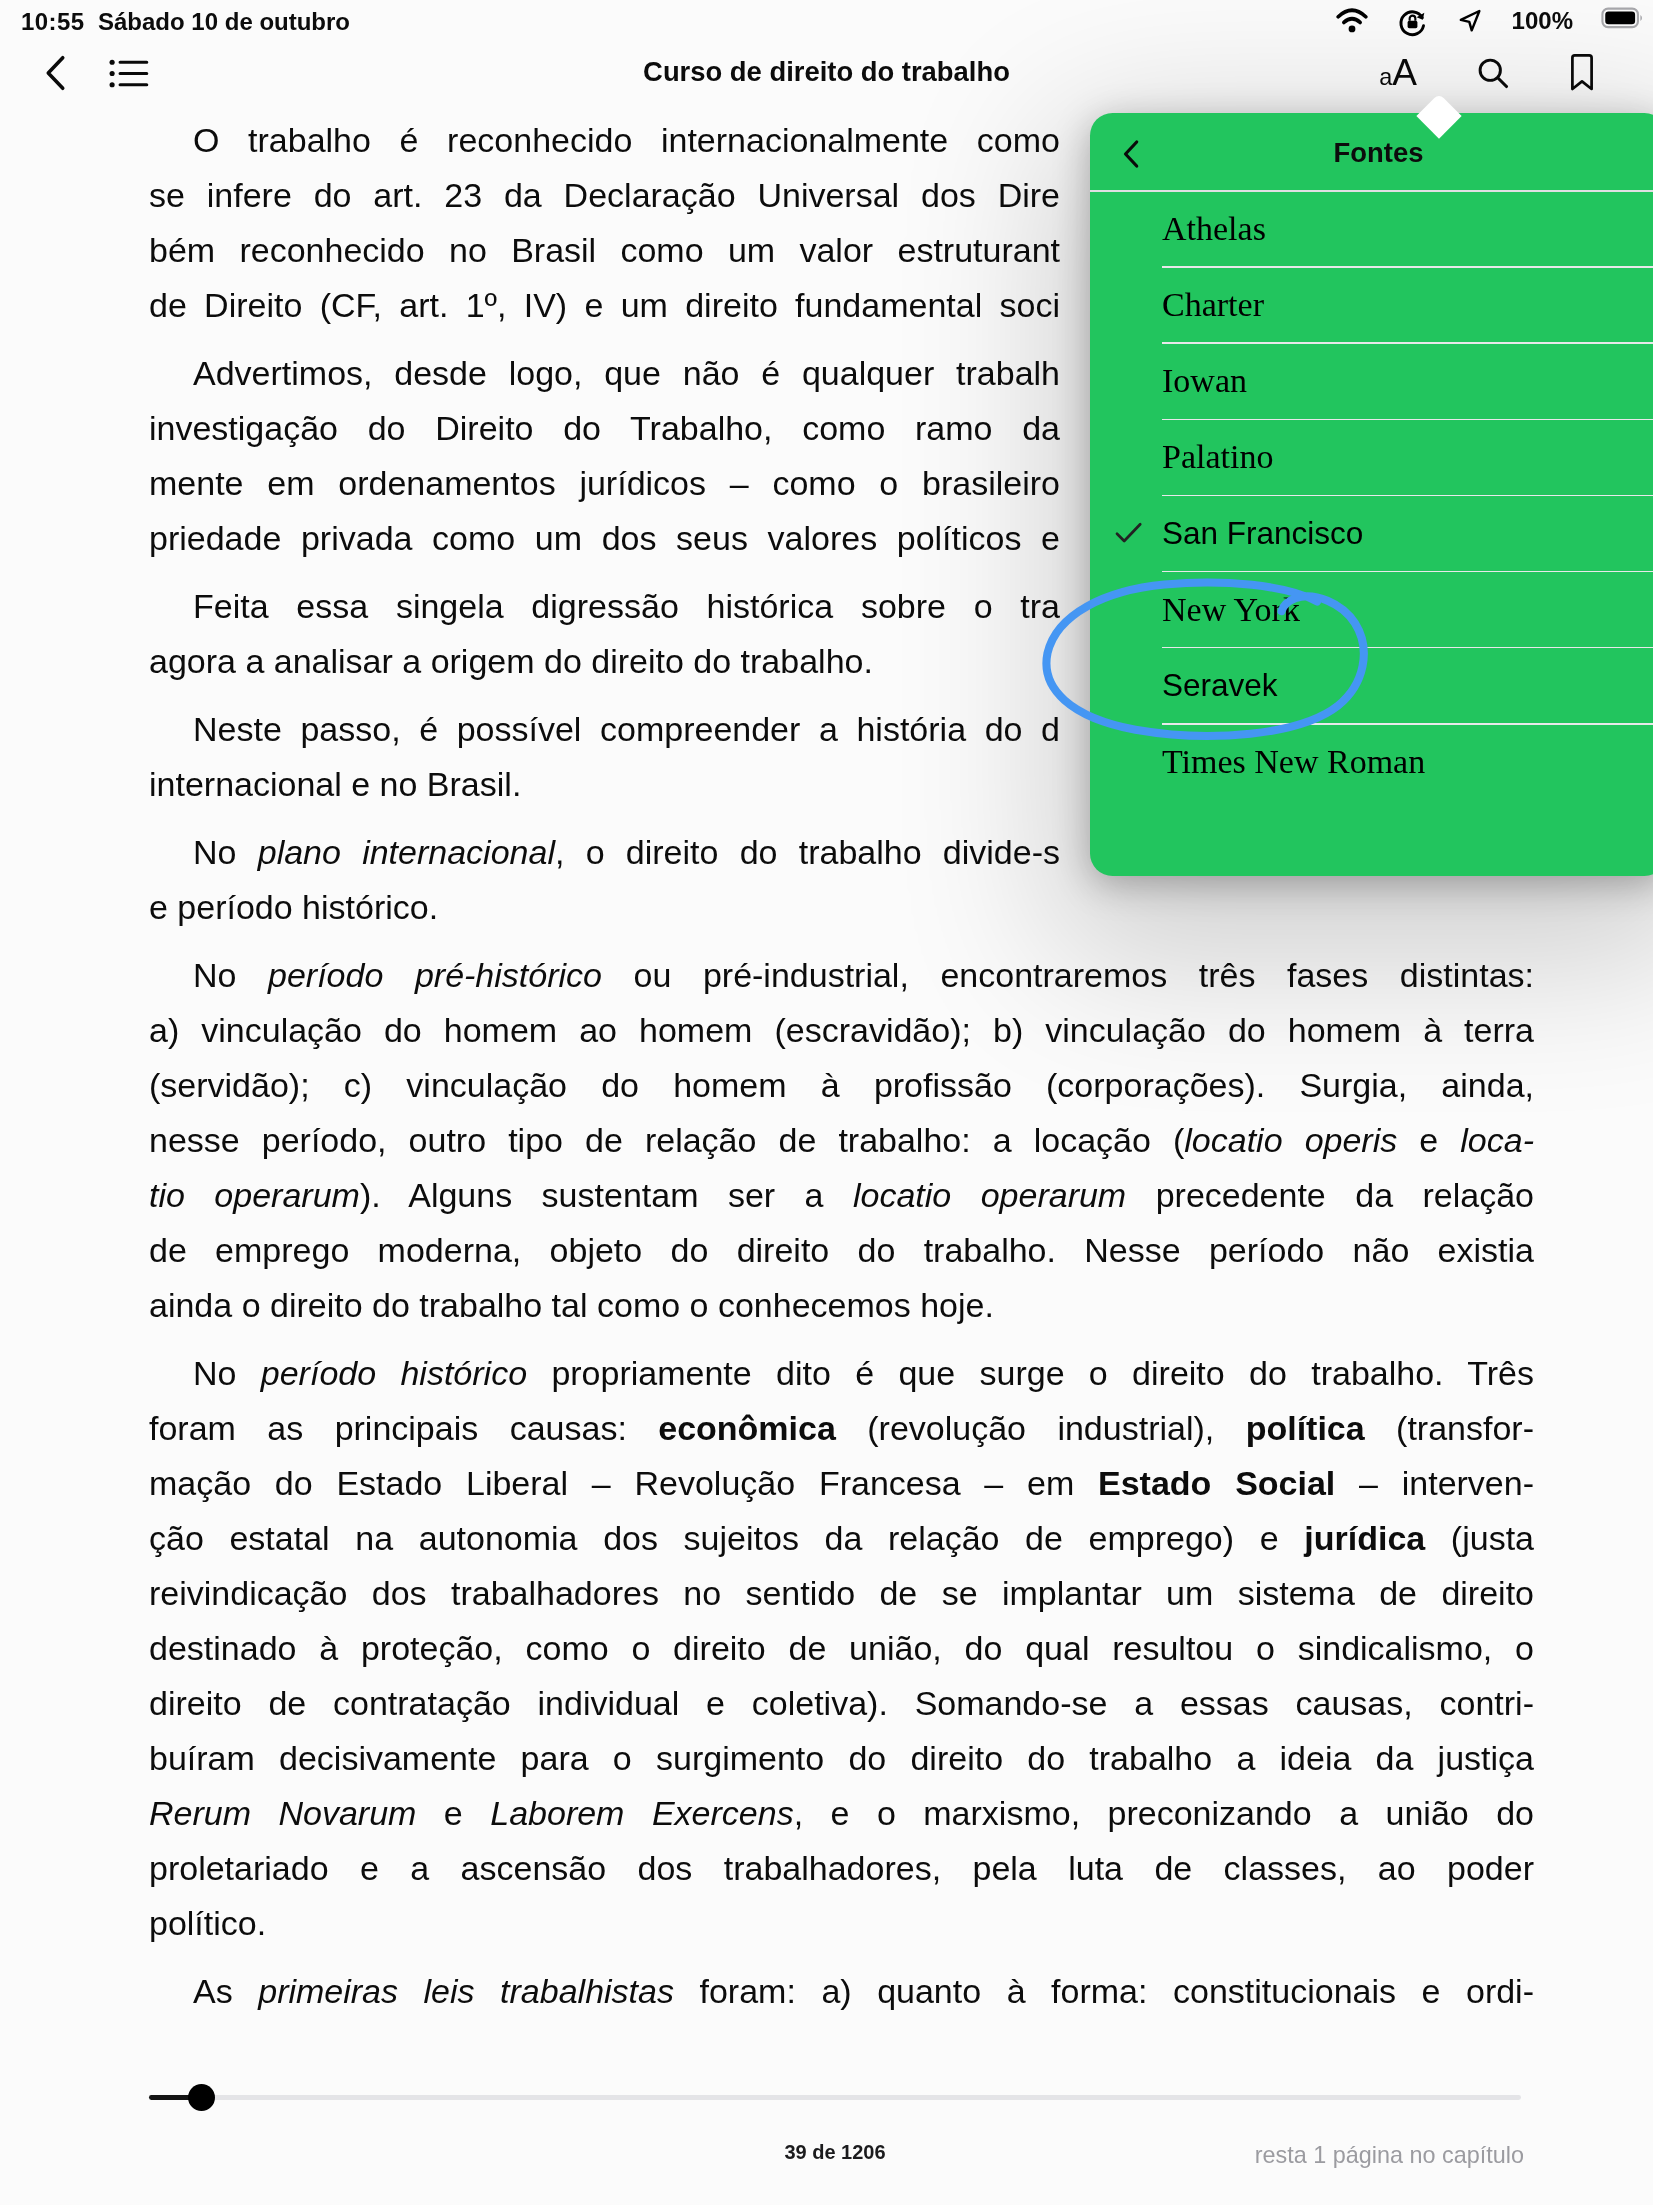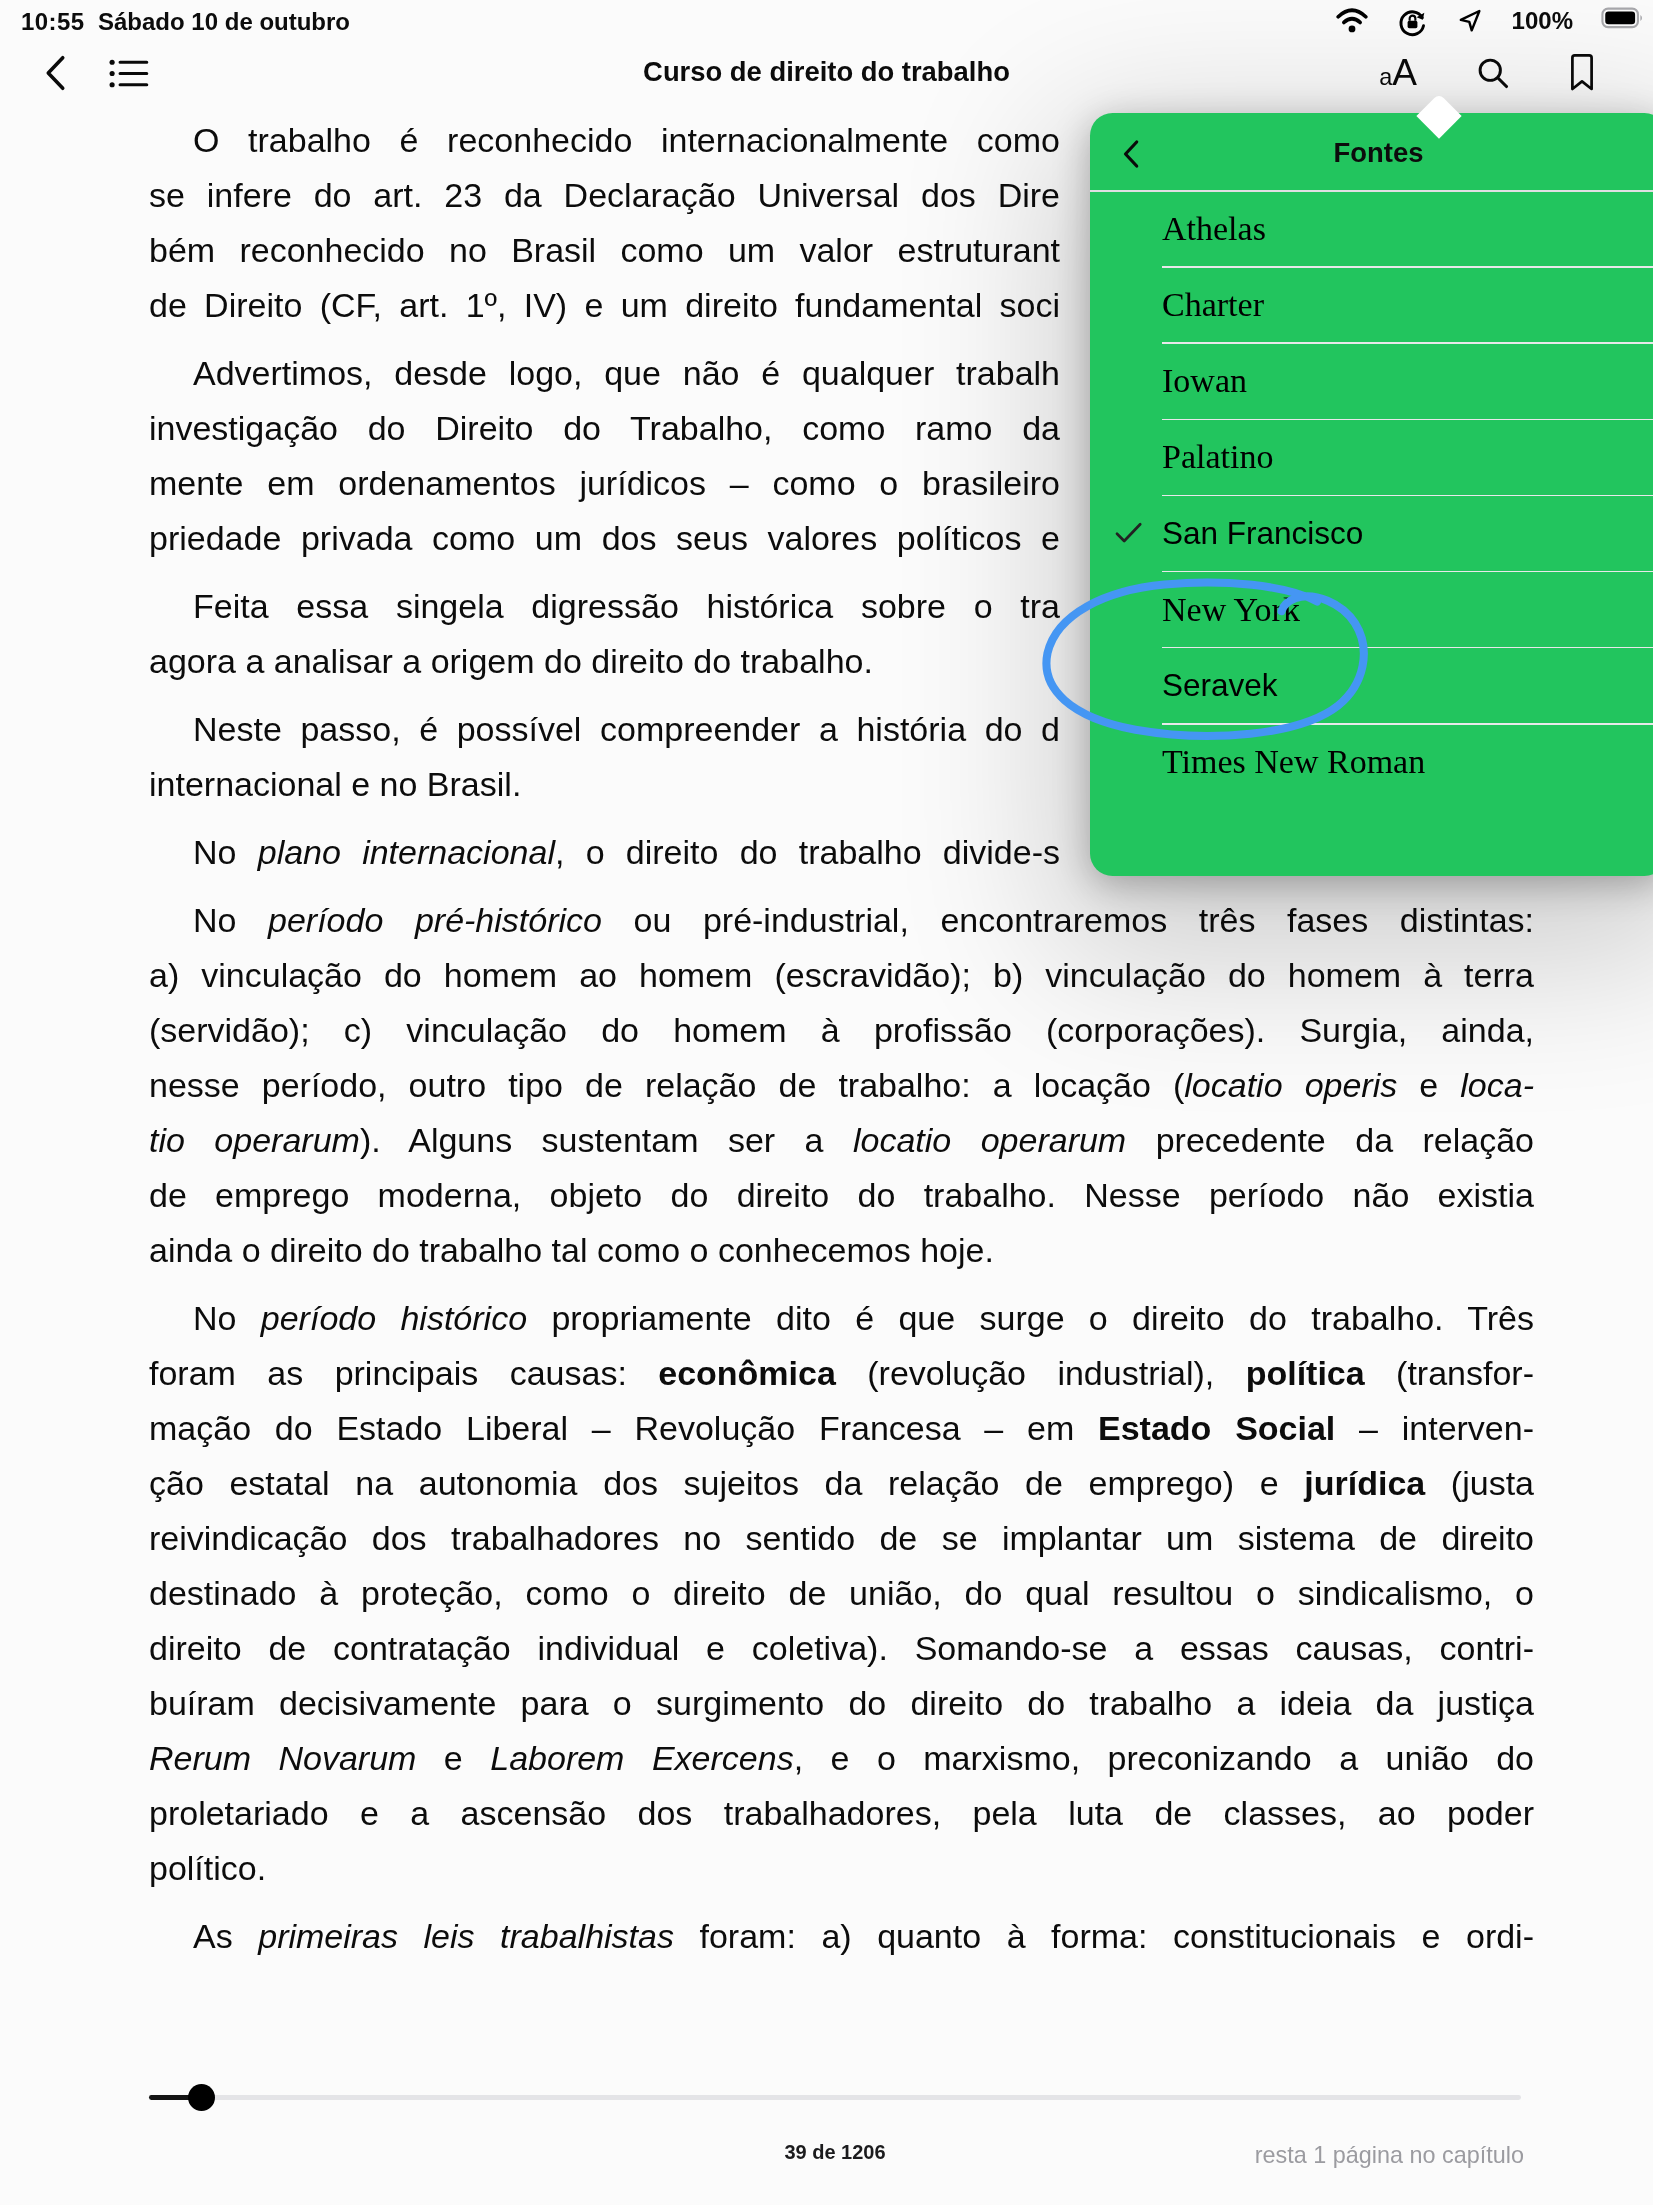--- a/index.html
+++ b/index.html
@@ -160,20 +160,21 @@
     <div class="para">
       <div class="line cov just ind"><span>Feita essa singela digressão histórica sobre o tra</span></div>
       <div class="line cov"><span>agora a analisar a origem do direito do trabalho.</span></div>
     </div>
     <div class="para">
       <div class="line cov just ind"><span>Neste passo, é possível compreender a história do d</span></div>
       <div class="line cov"><span>internacional e no Brasil.</span></div>
     </div>
     <div class="para">
       <div class="line cov just ind"><span>No </span><span class="i">plano internacional</span><span>, o direito do trabalho divide-s</span></div>
+      <div class="line cov"><span>e período histórico.</span></div>
     </div>
     <div class="para">
       <div class="line just ind"><span>No </span><span class="i">período pré-histórico</span><span> ou pré-industrial, encontraremos três fases distintas:</span></div>
       <div class="line just"><span>a) vinculação do homem ao homem (escravidão); b) vinculação do homem à terra</span></div>
       <div class="line just"><span>(servidão); c) vinculação do homem à profissão (corporações). Surgia, ainda,</span></div>
       <div class="line just"><span>nesse período, outro tipo de relação de trabalho: a locação (</span><span class="i">locatio operis</span><span> e </span><span class="i">loca-</span></div>
       <div class="line just"><span class="i">tio operarum</span><span>). Alguns sustentam ser a </span><span class="i">locatio operarum</span><span> precedente da relação</span></div>
       <div class="line just"><span>de emprego moderna, objeto do direito do trabalho. Nesse período não existia</span></div>
       <div class="line"><span>ainda o direito do trabalho tal como o conhecemos hoje.</span></div>
     </div>

